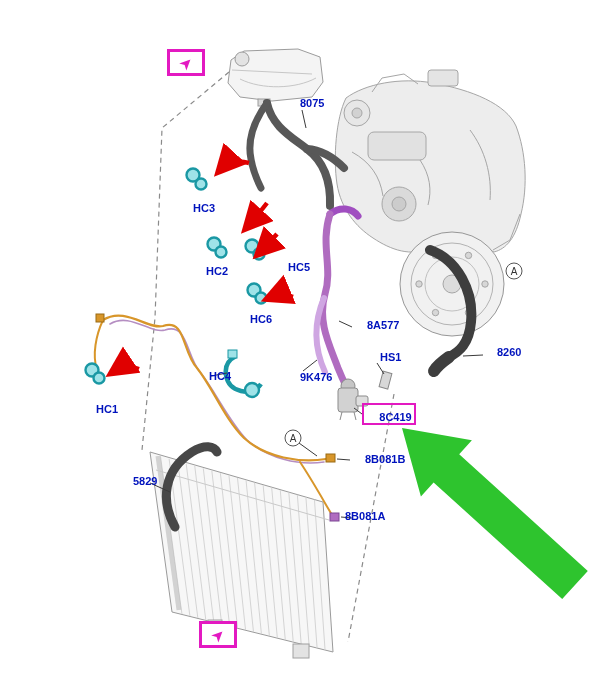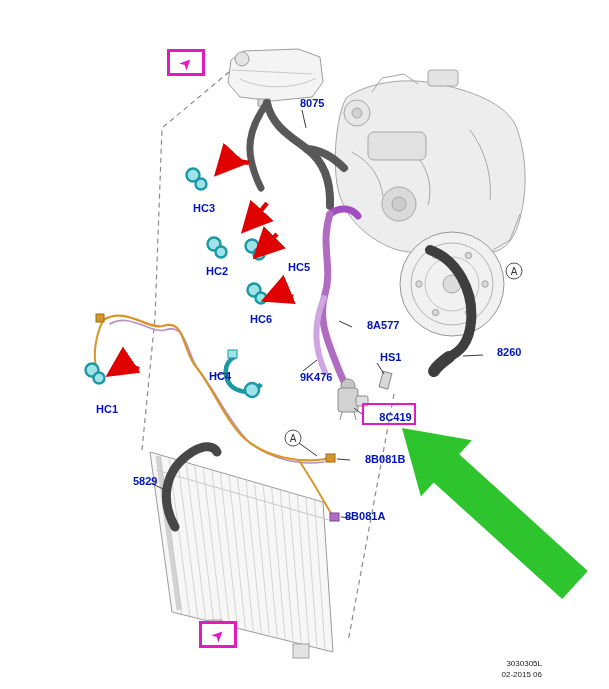--- a/index.html
+++ b/index.html
@@ -216,18 +216,14 @@
 
 
 <div class="navbox" style="left:167px;top:49px">
   <span class="navglyph">➤</span>
 </div>
 <div class="navbox" style="left:199px;top:621px">
   <span class="navglyph">➤</span>
 </div>
 
 
-<div class="footer">
-  <div>3030305L</div>
-  <div>02-2015 06</div>
-</div>
 
 </div>
 
 </body></html>

